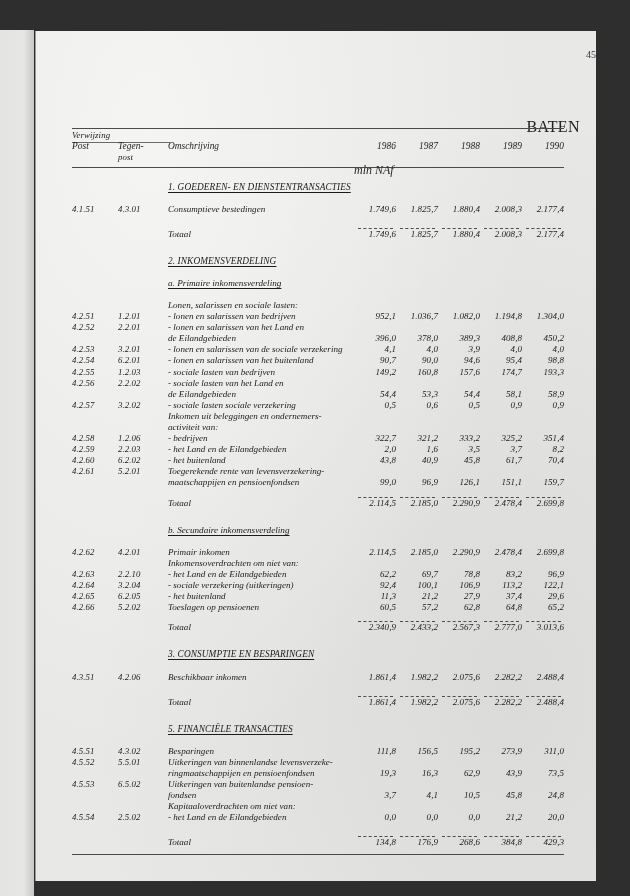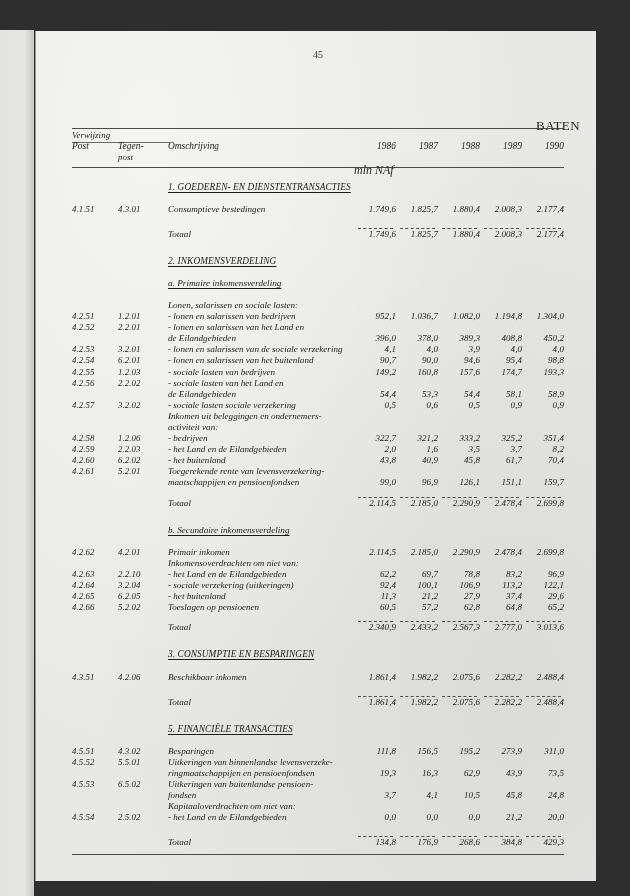--- a/index.html
+++ b/index.html
@@ -49,30 +49,30 @@
     position: absolute;
     left: 36px; top: 31px;
     width: 560px; height: 850px;
     color: #1b1b1b;
   }
 
   #folio {
     position: absolute;
     top: 18px;
     left: 4px; right: 0;
-    text-align: center;
+    text-align: right;
     font-size: 10px;
     color: #3a3a3a;
   }
 
   #baten-label {
     position: absolute;
     top: 87px;
     right: 16px;
-    font-size: 13px;
+    font-size: 16px;
     letter-spacing: .4px;
     color: #222;
   }
 
   .rule {
     position: absolute;
     background: #4a4a4a;
     height: 1px;
   }
   .rule.thin { background: #6a6a6a; }

